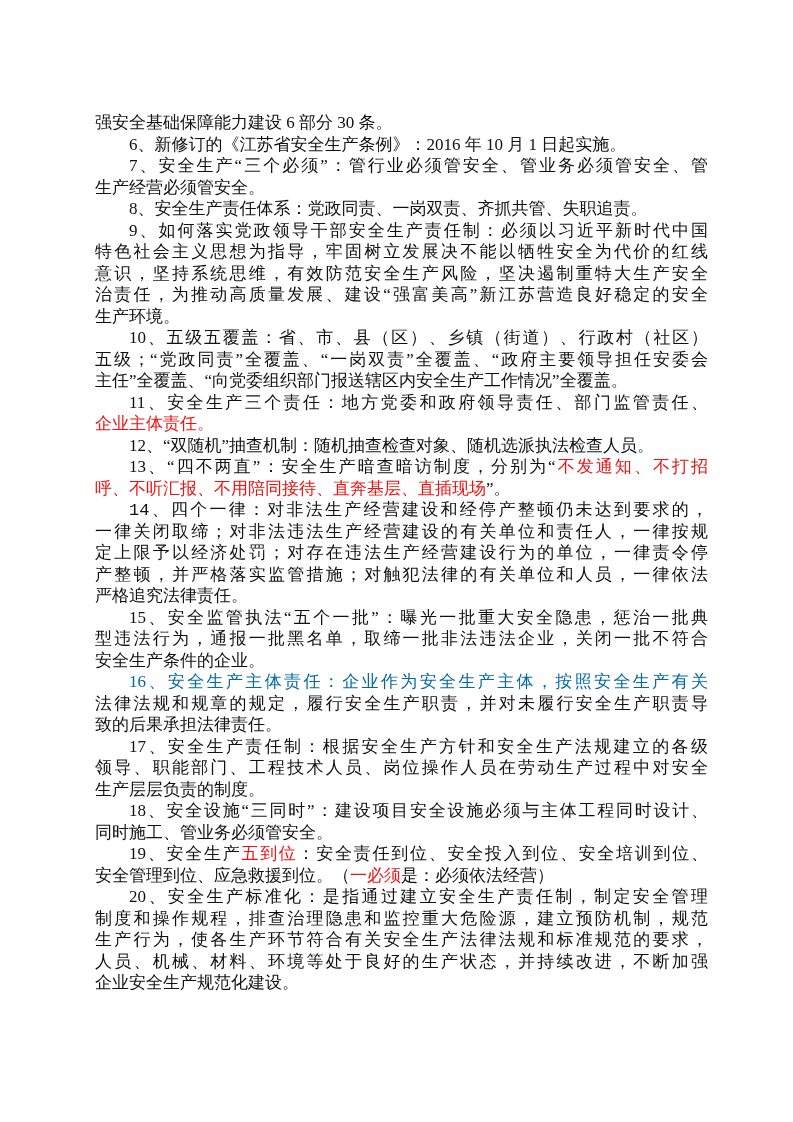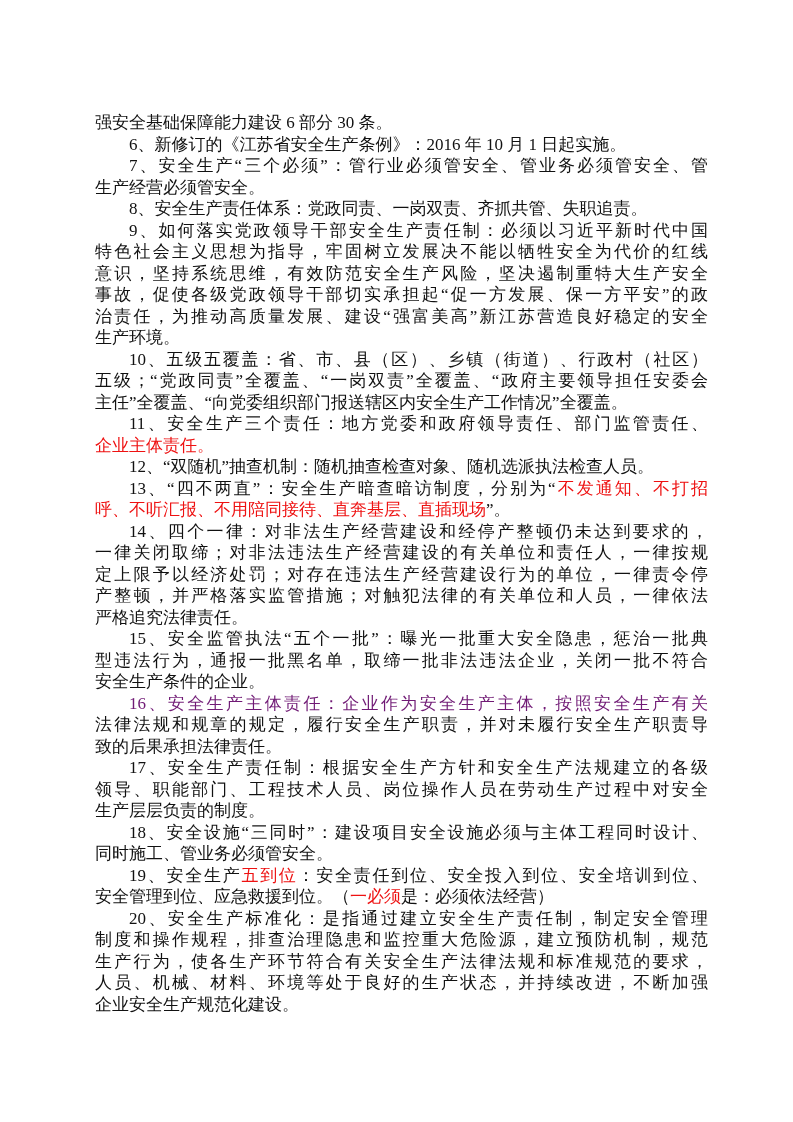--- a/index.html
+++ b/index.html
@@ -46,40 +46,39 @@
 <div class="page">
   <div class="textblock">
       <div class="line"><span class="seg-black" style="color: rgb(17, 17, 17);">强安全基础保障能力建设 6 部分 30 条。</span></div>
       <div class="line indent"><span class="seg-black" style="color: rgb(17, 17, 17);">6、新修订的《江苏省安全生产条例》：2016 年 10 月 1 日起实施。</span></div>
       <div class="line indent justify"><span class="seg-black" style="color: rgb(17, 17, 17);">7、安全生产“三个必须”：管行业必须管安全、管业务必须管安全、管</span></div>
       <div class="line"><span class="seg-black" style="color: rgb(17, 17, 17); margin-top: 23px;">生产经营必须管安全。</span></div>
       <div class="line indent"><span class="seg-black" style="color: rgb(17, 17, 17);">8、安全生产责任体系：党政同责、一岗双责、齐抓共管、失职追责。</span></div>
       <div class="line indent justify"><span class="seg-black" style="color: rgb(17, 17, 17);">9、如何落实党政领导干部安全生产责任制：必须以习近平新时代中国</span></div>
       <div class="line justify"><span class="seg-black" style="color: rgb(17, 17, 17);">特色社会主义思想为指导，牢固树立发展决不能以牺牲安全为代价的红线</span></div>
       <div class="line justify"><span class="seg-black" style="color: rgb(17, 17, 17);">意识，坚持系统思维，有效防范安全生产风险，坚决遏制重特大生产安全</span></div>
-      <div class="line justify"><span class="seg-black" style="color: rgb(17, 17, 17);">事故，促使各级党政领导干部切实承担起“促一方发展、保一方平安”的政</span></div>
       <div class="line justify"><span class="seg-black" style="color: rgb(17, 17, 17);">治责任，为推动高质量发展、建设“强富美高”新江苏营造良好稳定的安全</span></div>
       <div class="line"><span class="seg-black" style="color: rgb(17, 17, 17);">生产环境。</span></div>
       <div class="line indent justify"><span class="seg-black" style="color: rgb(17, 17, 17);">10、五级五覆盖：省、市、县（区）、乡镇（街道）、行政村（社区）</span></div>
       <div class="line justify"><span class="seg-black" style="color: rgb(17, 17, 17);">五级；“党政同责”全覆盖、“一岗双责”全覆盖、“政府主要领导担任安委会</span></div>
       <div class="line"><span class="seg-black" style="color: rgb(17, 17, 17);">主任”全覆盖、“向党委组织部门报送辖区内安全生产工作情况”全覆盖。</span></div>
       <div class="line indent justify"><span class="seg-black" style="color: rgb(17, 17, 17);">11、安全生产三个责任：地方党委和政府领导责任、部门监管责任、</span></div>
       <div class="line"><span class="seg-red" style="color: rgb(238, 17, 17);">企业主体责任。</span></div>
       <div class="line indent"><span class="seg-black" style="color: rgb(17, 17, 17);">12、“双随机”抽查机制：随机抽查检查对象、随机选派执法检查人员。</span></div>
       <div class="line indent justify"><span class="seg-black" style="color: rgb(17, 17, 17);">13、“四不两直”：安全生产暗查暗访制度，分别为“</span><span class="seg-red" style="color: rgb(238, 17, 17);">不发通知、不打招</span></div>
       <div class="line"><span class="seg-red" style="color: rgb(238, 17, 17);">呼、不听汇报、不用陪同接待、直奔基层、直插现场</span><span class="seg-black" style="color: rgb(17, 17, 17);">”。</span></div>
-      <div class="line indent justify"><span class="seg-black" style="color: rgb(17, 17, 17);">14、四个一律：对非法生产经营建设和经停产整顿仍未达到要求的，</span></div>
+      <div class="line indent justify"><span class="seg-black" style="color: rgb(17, 17, 17); font-family: Liberation Mono, monospace;">14、四个一律：对非法生产经营建设和经停产整顿仍未达到要求的，</span></div>
       <div class="line justify"><span class="seg-black" style="color: rgb(17, 17, 17);">一律关闭取缔；对非法违法生产经营建设的有关单位和责任人，一律按规</span></div>
       <div class="line justify"><span class="seg-black" style="color: rgb(17, 17, 17);">定上限予以经济处罚；对存在违法生产经营建设行为的单位，一律责令停</span></div>
       <div class="line justify"><span class="seg-black" style="color: rgb(17, 17, 17);">产整顿，并严格落实监管措施；对触犯法律的有关单位和人员，一律依法</span></div>
       <div class="line"><span class="seg-black" style="color: rgb(17, 17, 17);">严格追究法律责任。</span></div>
       <div class="line indent justify"><span class="seg-black" style="color: rgb(17, 17, 17);">15、安全监管执法“五个一批”：曝光一批重大安全隐患，惩治一批典</span></div>
       <div class="line justify"><span class="seg-black" style="color: rgb(17, 17, 17);">型违法行为，通报一批黑名单，取缔一批非法违法企业，关闭一批不符合</span></div>
       <div class="line"><span class="seg-black" style="color: rgb(17, 17, 17);">安全生产条件的企业。</span></div>
-      <div class="line indent justify"><span class="seg-black" style="color: #701a75;">16、安全生产主体责任：企业作为安全生产主体，按照安全生产有关</span></div>
+      <div class="line indent justify"><span class="seg-black" style="color: #0369a1;">16、安全生产主体责任：企业作为安全生产主体，按照安全生产有关</span></div>
       <div class="line justify"><span class="seg-black" style="color: rgb(17, 17, 17);">法律法规和规章的规定，履行安全生产职责，并对未履行安全生产职责导</span></div>
       <div class="line"><span class="seg-black" style="color: rgb(17, 17, 17);">致的后果承担法律责任。</span></div>
       <div class="line indent justify"><span class="seg-black" style="color: rgb(17, 17, 17);">17、安全生产责任制：根据安全生产方针和安全生产法规建立的各级</span></div>
       <div class="line justify"><span class="seg-black" style="color: rgb(17, 17, 17);">领导、职能部门、工程技术人员、岗位操作人员在劳动生产过程中对安全</span></div>
       <div class="line"><span class="seg-black" style="color: rgb(17, 17, 17);">生产层层负责的制度。</span></div>
       <div class="line indent justify"><span class="seg-black" style="color: rgb(17, 17, 17);">18、安全设施“三同时”：建设项目安全设施必须与主体工程同时设计、</span></div>
       <div class="line"><span class="seg-black" style="color: rgb(17, 17, 17);">同时施工、管业务必须管安全。</span></div>
       <div class="line indent justify"><span class="seg-black" style="color: rgb(17, 17, 17);">19、安全生产</span><span class="seg-red" style="color: rgb(238, 17, 17);">五到位</span><span class="seg-black" style="color: rgb(17, 17, 17);">：安全责任到位、安全投入到位、安全培训到位、</span></div>
       <div class="line"><span class="seg-black" style="color: rgb(17, 17, 17);">安全管理到位、应急救援到位。（</span><span class="seg-red" style="color: rgb(238, 17, 17); text-align: right;">一必须</span><span class="seg-black" style="color: rgb(17, 17, 17);">是：必须依法经营）</span></div>
       <div class="line indent justify"><span class="seg-black" style="color: rgb(17, 17, 17);">20、安全生产标准化：是指通过建立安全生产责任制，制定安全管理</span></div>

